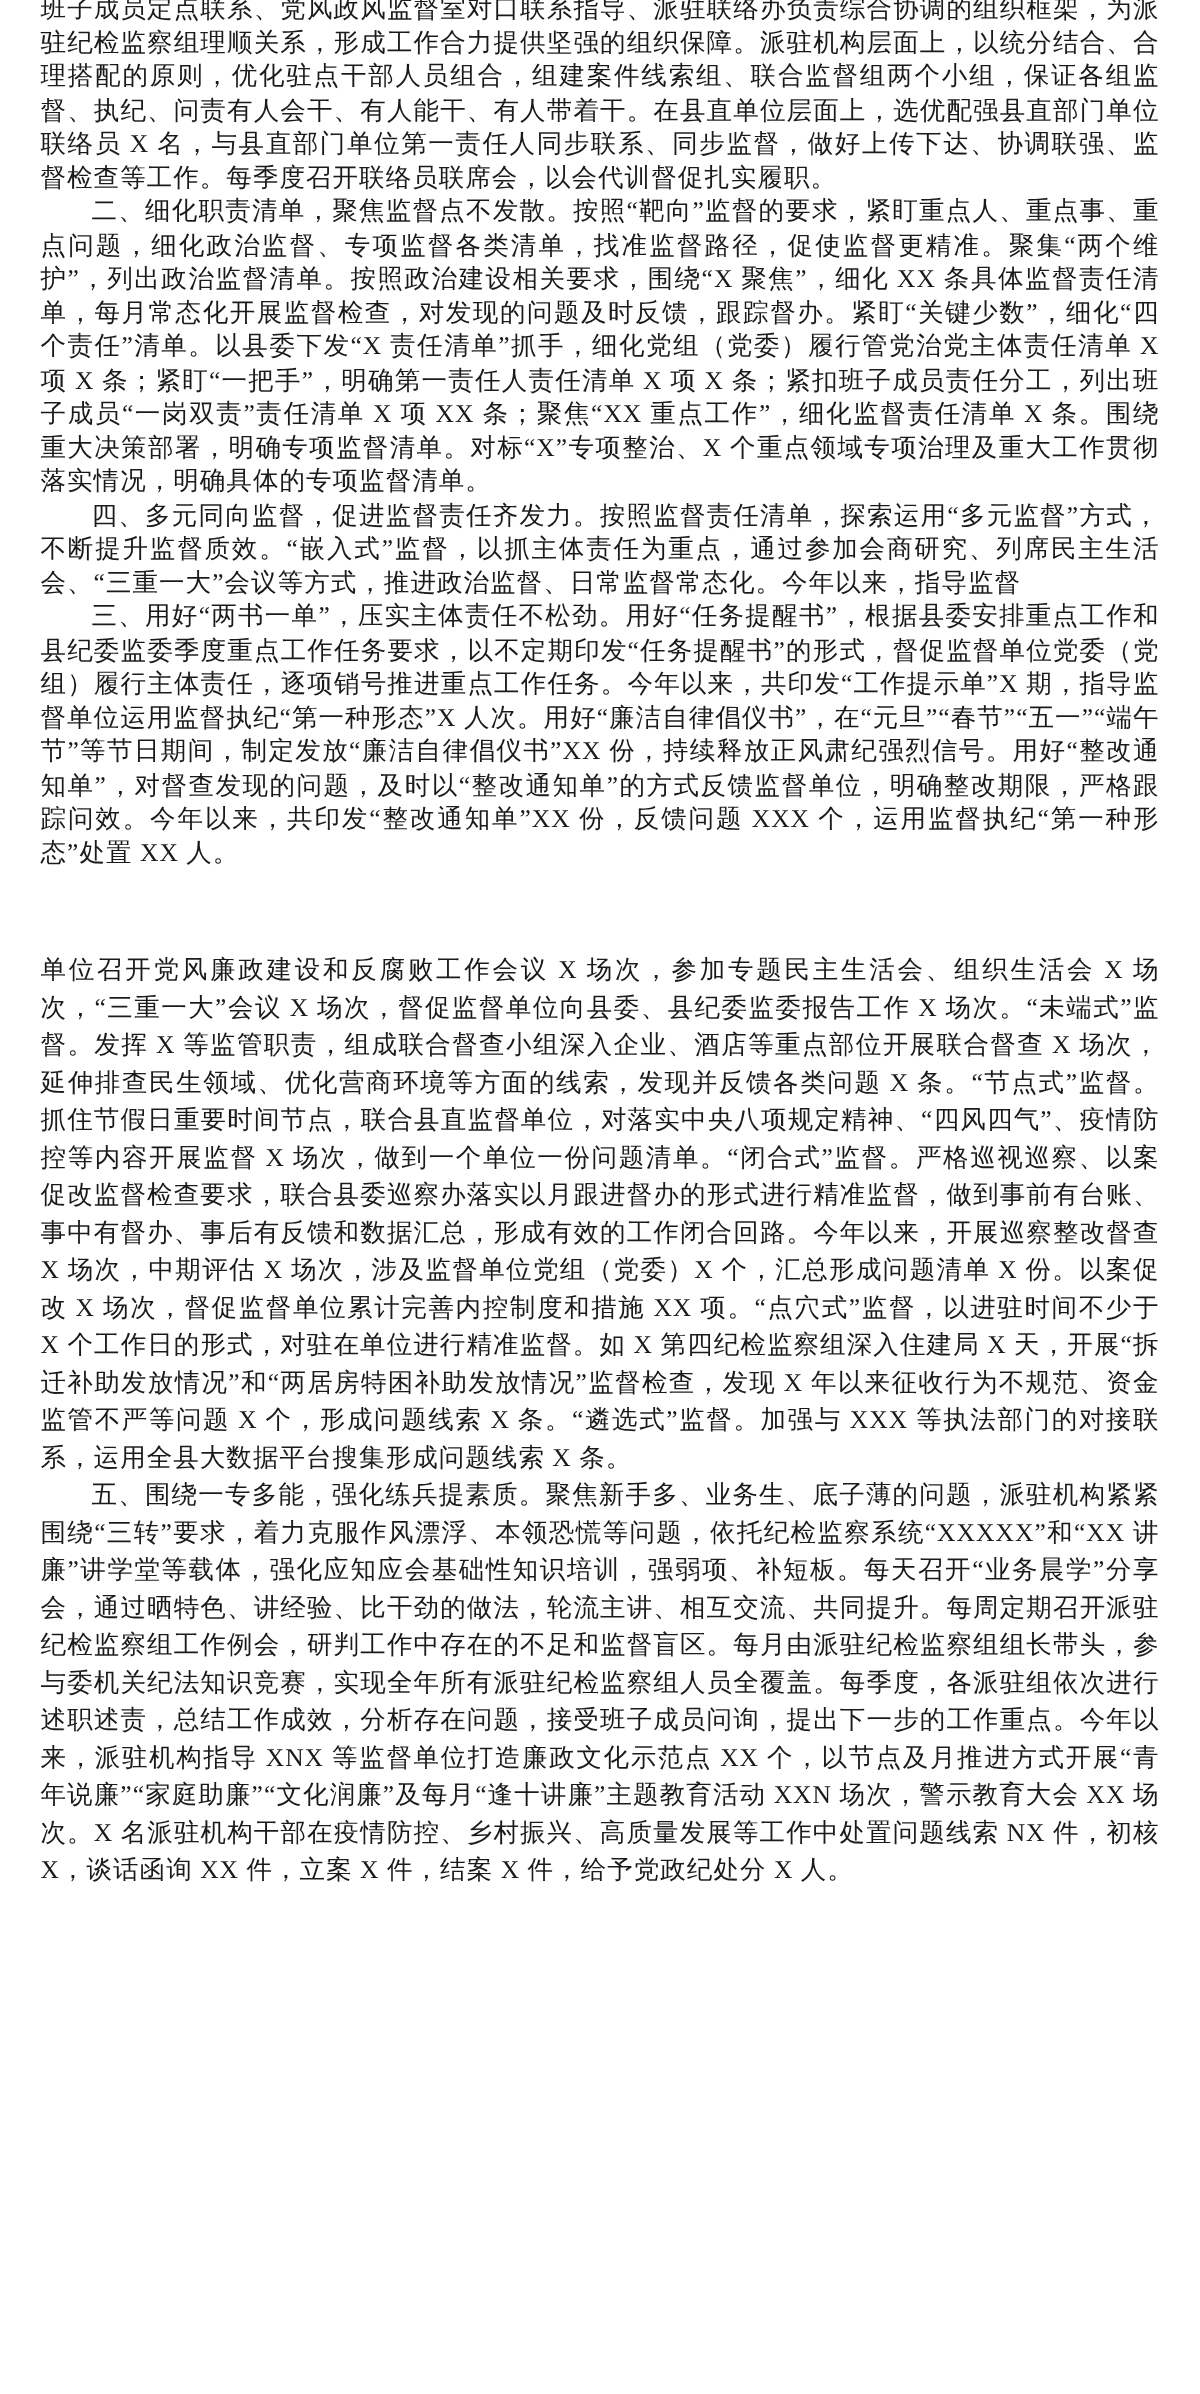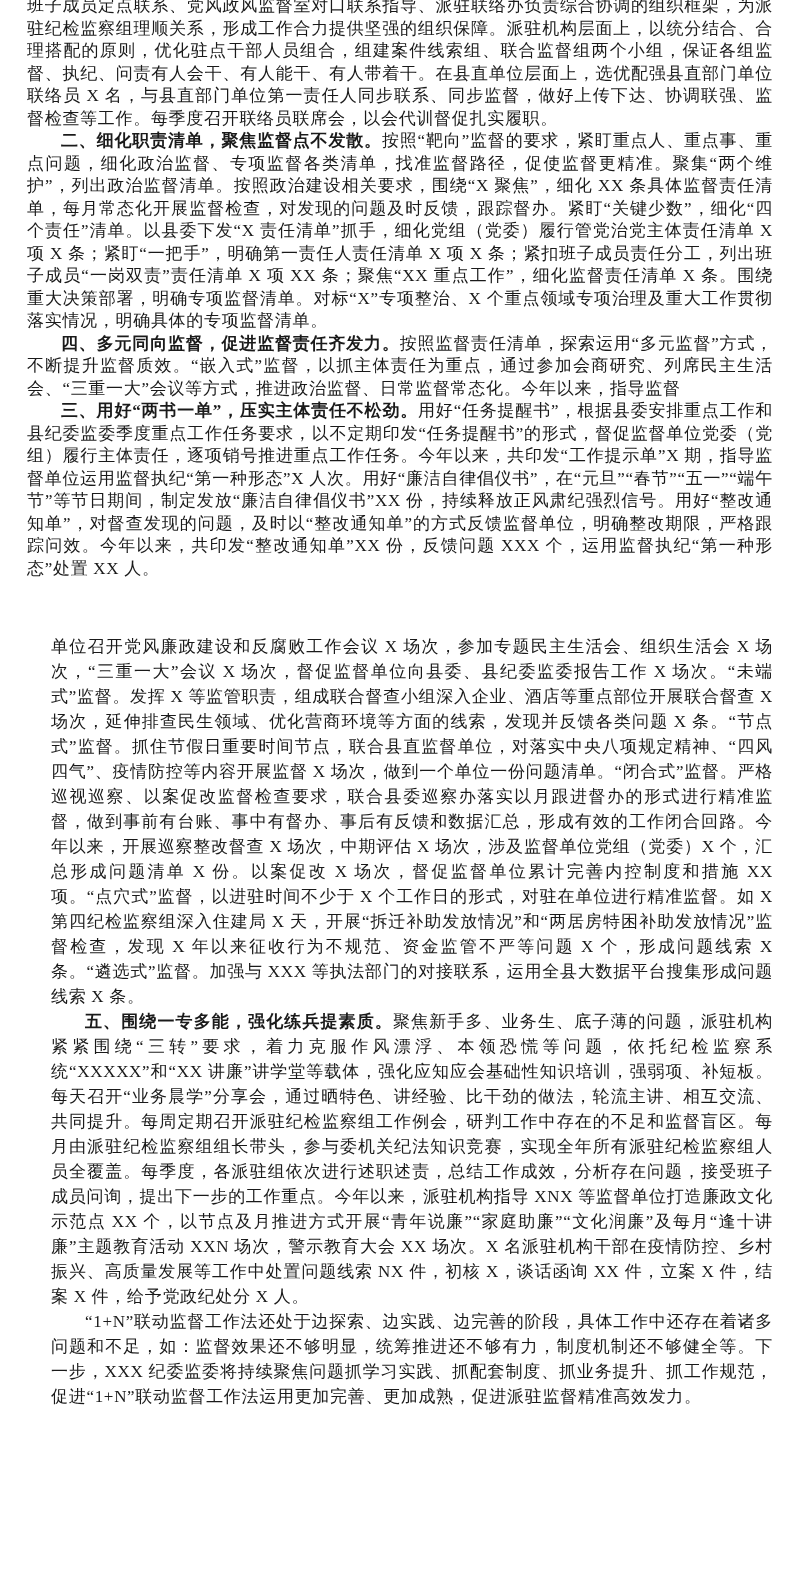--- a/index.html
+++ b/index.html
@@ -27,27 +27,26 @@
     text-align: justify;
   }
   .page-one {
     margin-top: -5px;
   }
   .page-one p {
     line-height: 22.5px;
   }
   .page-two p {
     line-height: 25px;
-    margin-left: 24px;
   }
   .indent {
     text-indent: 2em;
   }
   .lead {
-    font-weight: bold;
+    font-weight: normal;
   }
   .page-gap {
     height: 54px;
   }
 </style>
 </head>
 <body>
 
 <div class="doc">
 
@@ -64,17 +63,16 @@
   </div>
 
   <div class="page-gap"></div>
 
   <div class="page page-two">
 
     <p><span>单位召开党风廉政建设和反腐败工作会议 X 场次，参加专题民主生活会、组织生活会 X 场次，“三重一大”会议 X 场次，督促监督单位向县委、县纪委监委报告工作 X 场次。“未端式”监督。发挥 X 等监管职责，组成联合督查小组深入企业、酒店等重点部位开展联合督查 X 场次，延伸排查民生领域、优化营商环境等方面的线索，发现并反馈各类问题 X 条。“节点式”监督。抓住节假日重要时间节点，联合县直监督单位，对落实中央八项规定精神、“四风四气”、疫情防控等内容开展监督 X 场次，做到一个单位一份问题清单。“闭合式”监督。严格巡视巡察、以案促改监督检查要求，联合县委巡察办落实以月跟进督办的形式进行精准监督，做到事前有台账、事中有督办、事后有反馈和数据汇总，形成有效的工作闭合回路。今年以来，开展巡察整改督查 X 场次，中期评估 X 场次，涉及监督单位党组（党委）X 个，汇总形成问题清单 X 份。以案促改 X 场次，督促监督单位累计完善内控制度和措施 XX 项。“点穴式”监督，以进驻时间不少于 X 个工作日的形式，对驻在单位进行精准监督。如 X 第四纪检监察组深入住建局 X 天，开展“拆迁补助发放情况”和“两居房特困补助发放情况”监督检查，发现 X 年以来征收行为不规范、资金监管不严等问题 X 个，形成问题线索 X 条。“遴选式”监督。加强与 XXX 等执法部门的对接联系，运用全县大数据平台搜集形成问题线索 X 条。</span></p>
 
     <p class="indent"><span class="lead">五、围绕一专多能，强化练兵提素质。</span><span>聚焦新手多、业务生、底子薄的问题，派驻机构紧紧围绕“三转”要求，着力克服作风漂浮、本领恐慌等问题，依托纪检监察系统“XXXXX”和“XX 讲廉”讲学堂等载体，强化应知应会基础性知识培训，强弱项、补短板。每天召开“业务晨学”分享会，通过晒特色、讲经验、比干劲的做法，轮流主讲、相互交流、共同提升。每周定期召开派驻纪检监察组工作例会，研判工作中存在的不足和监督盲区。每月由派驻纪检监察组组长带头，参与委机关纪法知识竞赛，实现全年所有派驻纪检监察组人员全覆盖。每季度，各派驻组依次进行述职述责，总结工作成效，分析存在问题，接受班子成员问询，提出下一步的工作重点。今年以来，派驻机构指导 XNX 等监督单位打造廉政文化示范点 XX 个，以节点及月推进方式开展“青年说廉”“家庭助廉”“文化润廉”及每月“逢十讲廉”主题教育活动 XXN 场次，警示教育大会 XX 场次。X 名派驻机构干部在疫情防控、乡村振兴、高质量发展等工作中处置问题线索 NX 件，初核 X，谈话函询 XX 件，立案 X 件，结案 X 件，给予党政纪处分 X 人。</span></p>
 
-    <p class="indent"><span>“1+N”联动监督工作法还处于边探索、边实践、边完善的阶段，具体工作中还存在着诸多问题和不足，如：监督效果还不够明显，统筹推进还不够有力，制度机制还不够健全等。下一步，XXX 纪委监委将持续聚焦问题抓学习实践、抓配套制度、抓业务提升、抓工作规范，促进“1+N”联动监督工作法运用更加完善、更加成熟，促进派驻监督精准高效发力。</span></p>
 
   </div>
 
 </div>
 
 </body></html>

